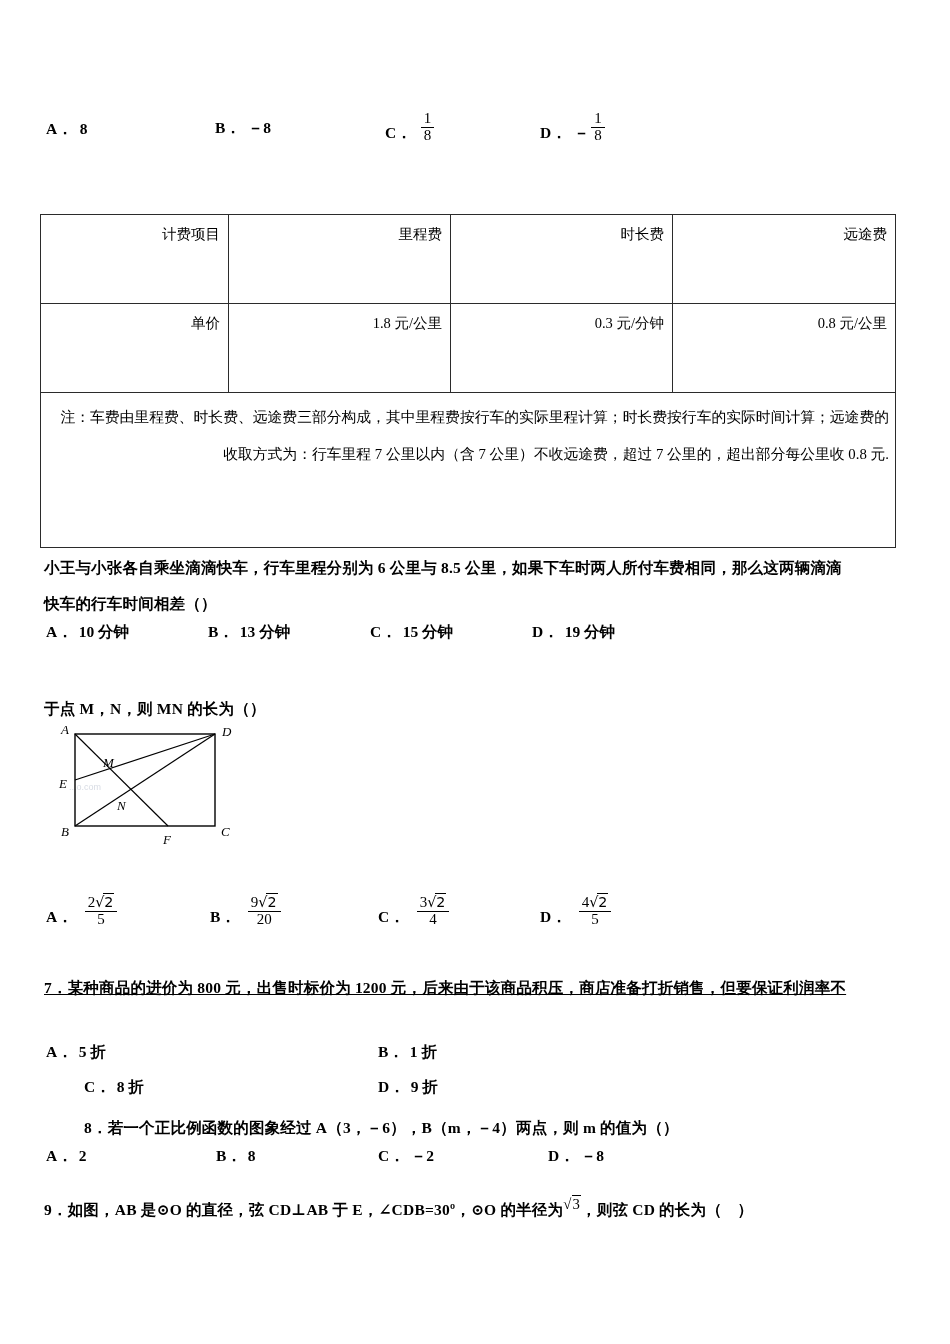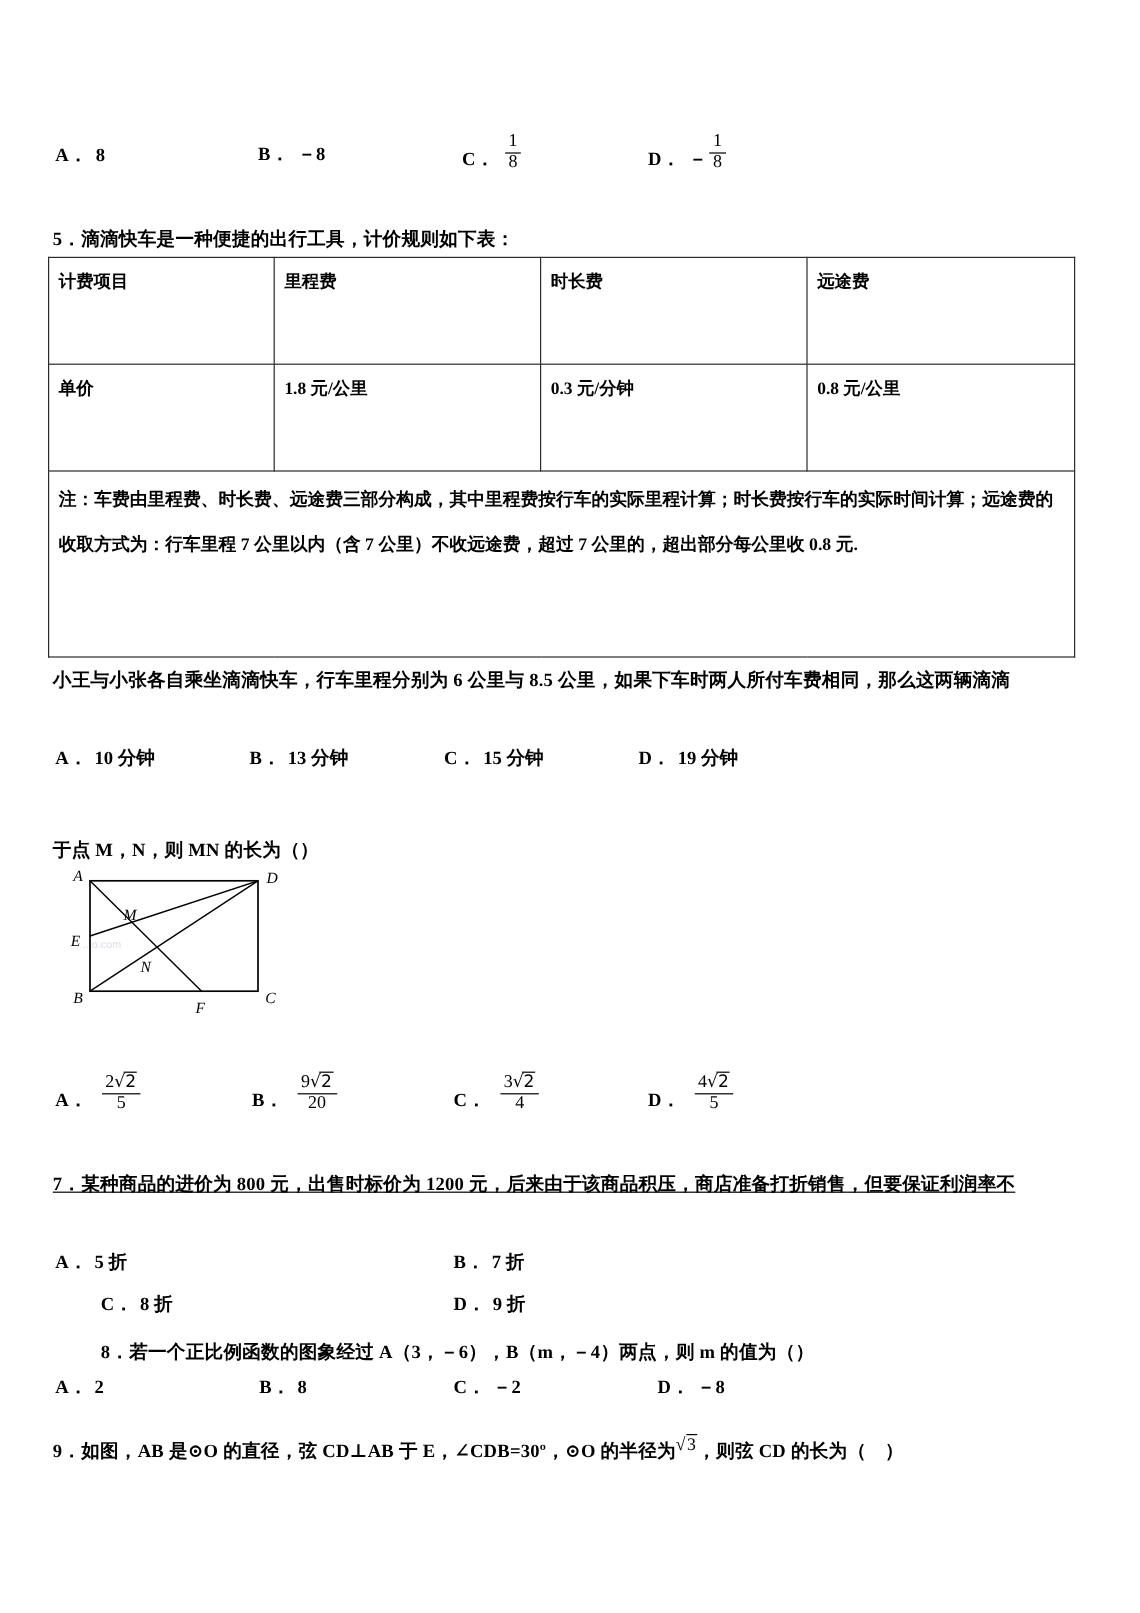--- a/index.html
+++ b/index.html
@@ -87,23 +87,24 @@
     left: 40px;
     top: 214px;
     width: 855px;
     border-collapse: collapse;
     table-layout: fixed;
   }
   #pricing-table td {
     border: 1.3px solid #2b2b2b;
     vertical-align: top;
     padding: 10px 8px 0 8px;
-    font-weight: bold;
+    font-weight: normal;
     font-size: 14.5px;
     font-family: "Liberation Serif", "DejaVu Serif", serif;
+    text-align: right;
   }
   #pricing-table tr.head td { height: 78px; }
   #pricing-table tr.body td { height: 78px; }
   #pricing-table td.note-cell {
     height: 148px;
     line-height: 37px;
     padding: 6px 6px 0 8px;
     font-size: 14.8px;
   }
   .col-0 { width: 188px; }
@@ -143,21 +144,20 @@
   <div class="opt" style="left:215px; top:118px;">
     <span>B．</span><span style="display:inline-block;width:7px"></span><span>－8</span>
   </div>
   <div class="opt" style="left:385px; top:118px;">
     <span>C．</span><span style="display:inline-block;width:7px"></span><span class="frac"><span class="num">1</span><span class="den">8</span></span>
   </div>
   <div class="opt" style="left:540px; top:118px;">
     <span>D．</span><span style="display:inline-block;width:7px"></span><span>－</span><span class="frac"><span class="num">1</span><span class="den">8</span></span>
   </div>
 
-  <div class="qtext" style="left:44px; top:182px; font-size:15.5px;">5．滴滴快车是一种便捷的出行工具，计价规则如下表：</div>
 
   <table id="pricing-table">
     <colgroup>
       <col class="col-0">
         <col class="col-1">
         <col class="col-2">
         <col class="col-3">
     </colgroup>
     <tbody>
       <tr class="head">
@@ -172,20 +172,21 @@
         <td>0.3 元/分钟</td>
         <td>0.8 元/公里</td>
       </tr>
       <tr>
         <td class="note-cell" colspan="4">注：车费由里程费、时长费、远途费三部分构成，其中里程费按行车的实际里程计算；时长费按行车的实际时间计算；远途费的收取方式为：行车里程 7 公里以内（含 7 公里）不收远途费，超过 7 公里的，超出部分每公里收 0.8 元.</td>
       </tr>
     </tbody>
   </table>
 
   <div class="qtext" style="left:44px; top:550px;">小王与小张各自乘坐滴滴快车，行车里程分别为 6 公里与 8.5 公里，如果下车时两人所付车费相同，那么这两辆滴滴</div>
+  <div class="qtext" style="left:44px; top:586px;">快车的行车时间相差（）</div>
 
   <div class="opt" style="left:46px; top:622px;">
     <span>A．</span><span style="display:inline-block;width:6px"></span><span>10 分钟</span>
   </div>
   <div class="opt" style="left:208px; top:622px;">
     <span>B．</span><span style="display:inline-block;width:6px"></span><span>13 分钟</span>
   </div>
   <div class="opt" style="left:370px; top:622px;">
     <span>C．</span><span style="display:inline-block;width:6px"></span><span>15 分钟</span>
   </div>
@@ -231,21 +232,21 @@
   <div class="opt" style="left:540px; top:902px;">
     <span>D．</span><span style="display:inline-block;width:10px"></span><span class="frac"><span class="num"><span>4</span><span class="sqrt">√<span class="radicand">2</span></span></span><span class="den">5</span></span>
   </div>
 
   <div class="qtext" style="left:44px; top:970px;text-decoration:underline;">7．某种商品的进价为 800 元，出售时标价为 1200 元，后来由于该商品积压，商店准备打折销售，但要保证利润率不</div>
 
   <div class="opt" style="left:46px; top:1042px;">
     <span>A．</span><span style="display:inline-block;width:6px"></span><span>5 折</span>
   </div>
   <div class="opt" style="left:378px; top:1042px;">
-    <span>B．</span><span style="display:inline-block;width:6px"></span><span>7 折</span>
+    <span>B．</span><span style="display:inline-block;width:6px"></span><span>1 折</span>
   </div>
   <div class="opt" style="left:44px; top:1077px;margin-left:40px;">
     <span>C．</span><span style="display:inline-block;width:6px"></span><span>8 折</span>
   </div>
   <div class="opt" style="left:378px; top:1077px;">
     <span>D．</span><span style="display:inline-block;width:6px"></span><span>9 折</span>
   </div>
 
   <div class="qtext" style="left:44px; top:1110px;margin-left:40px;">8．若一个正比例函数的图象经过 A（3，－6），B（m，－4）两点，则 m 的值为（）</div>
 

